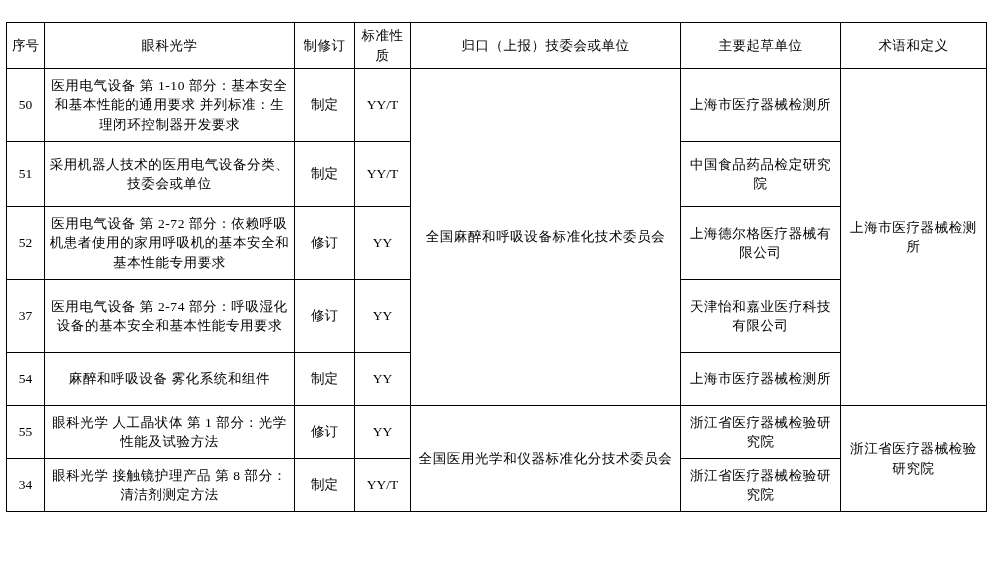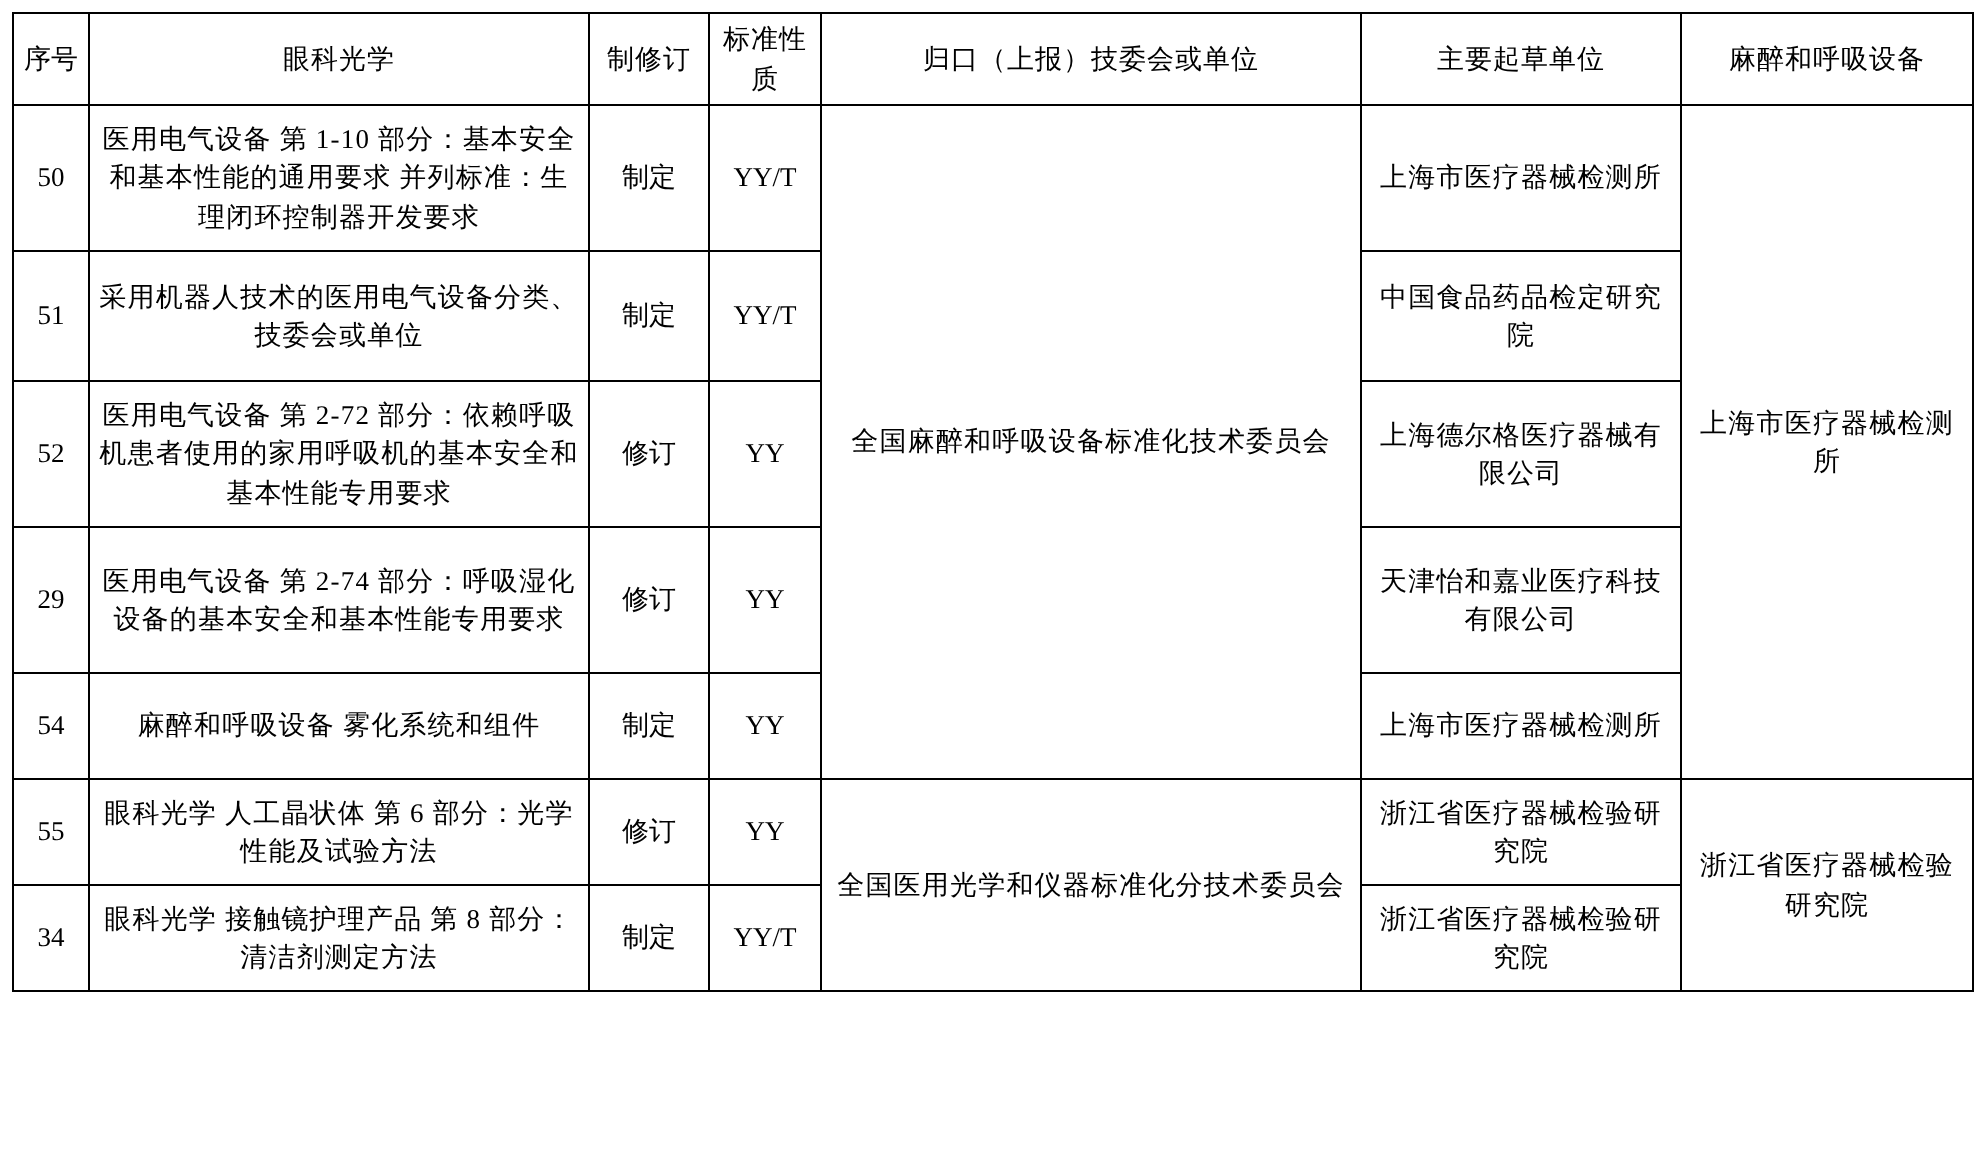--- a/index.html
+++ b/index.html
@@ -10,21 +10,21 @@
   body {
     width: 992px;
     height: 584px;
     font-family: "Liberation Serif", "DejaVu Serif", serif;
     color: #000000;
   }
   .sheet {
     width: 992px;
     height: 584px;
     box-sizing: border-box;
-    padding: 6px 6px 0 6px;
+    padding: 22px 6px 0 6px;
   }
   table.std-table {
     border-collapse: collapse;
     width: 980px;
     table-layout: fixed;
   }
   table.std-table td, table.std-table th {
     border: 1px solid #000000;
     padding: 3px 4px;
     text-align: center;
@@ -83,21 +83,21 @@
       <col class="col-owner">
     </colgroup>
     <thead>
       <tr>
         <td class="hdr-no">序号</td>
         <td>眼科光学</td>
         <td>制修订</td>
         <td>标准性质</td>
         <td>归口（上报）技委会或单位</td>
         <td>主要起草单位</td>
-        <td>麻醉和呼吸设备</td>
+        <td>术语和定义</td>
       </tr>
     </thead>
     <tbody>
       <tr class="row-tall">
         <td>50</td>
         <td class="cell-name">医用电气设备 第 1-10 部分：基本安全和基本性能的通用要求 并列标准：生理闭环控制器开发要求</td>
         <td>制定</td>
         <td>YY/T</td>
         <td class="cell-committee" rowspan="5">全国麻醉和呼吸设备标准化技术委员会</td>
         <td class="cell-drafter">上海市医疗器械检测所</td>
@@ -111,36 +111,36 @@
         <td class="cell-drafter">中国食品药品检定研究院</td>
       </tr>
       <tr class="row-tall">
         <td>52</td>
         <td class="cell-name">医用电气设备 第 2-72 部分：依赖呼吸机患者使用的家用呼吸机的基本安全和基本性能专用要求</td>
         <td>修订</td>
         <td>YY</td>
         <td class="cell-drafter">上海德尔格医疗器械有限公司</td>
       </tr>
       <tr class="row-tall">
-        <td>29</td>
+        <td>37</td>
         <td class="cell-name">医用电气设备 第 2-74 部分：呼吸湿化设备的基本安全和基本性能专用要求</td>
         <td>修订</td>
         <td>YY</td>
         <td class="cell-drafter">天津怡和嘉业医疗科技有限公司</td>
       </tr>
       <tr class="row-short">
         <td>54</td>
         <td class="cell-name">麻醉和呼吸设备 雾化系统和组件</td>
         <td>制定</td>
         <td>YY</td>
         <td class="cell-drafter">上海市医疗器械检测所</td>
       </tr>
       <tr class="row-short">
         <td>55</td>
-        <td class="cell-name">眼科光学 人工晶状体 第 6 部分：光学性能及试验方法</td>
+        <td class="cell-name">眼科光学 人工晶状体 第 1 部分：光学性能及试验方法</td>
         <td>修订</td>
         <td>YY</td>
         <td class="cell-committee" rowspan="2">全国医用光学和仪器标准化分技术委员会</td>
         <td class="cell-drafter">浙江省医疗器械检验研究院</td>
         <td class="cell-owner" rowspan="2">浙江省医疗器械检验研究院</td>
       </tr>
       <tr class="row-short">
         <td>34</td>
         <td class="cell-name">眼科光学 接触镜护理产品 第 8 部分：清洁剂测定方法</td>
         <td>制定</td>

